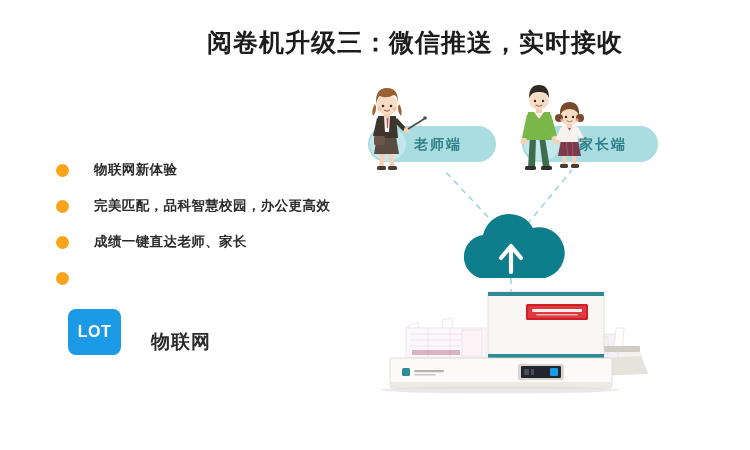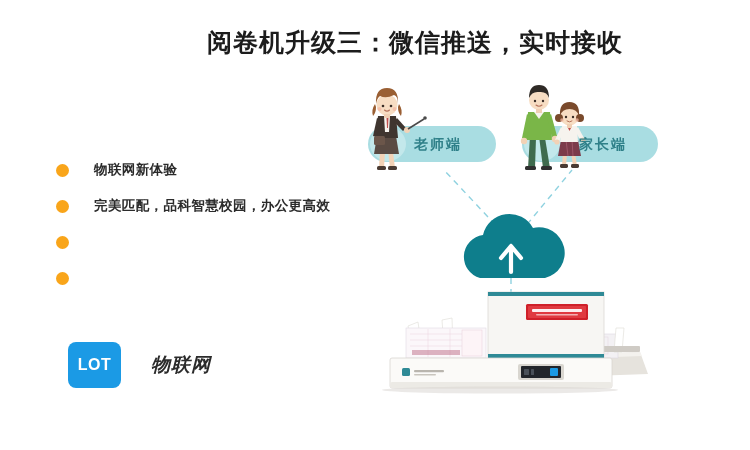--- a/index.html
+++ b/index.html
@@ -56,44 +56,43 @@
     font-weight: bold;
     color: #2b2b2b;
     letter-spacing: 0.4px;
     white-space: nowrap;
   }
 
   
   .iot-block {
     position: absolute;
     left: 68px;
-    top: 342px;
+    top: 309px;
     display: flex;
-    align-items: center;
+    align-items: flex-end;
   }
   .iot-badge {
     width: 53px;
     height: 46px;
     border-radius: 8px;
     background: #1b9ae5;
     color: #ffffff;
     display: flex;
     align-items: center;
     justify-content: center;
     font-size: 16px;
     font-weight: bold;
     letter-spacing: 0.5px;
   }
   .iot-label {
     margin-left: 30px;
     font-size: 19px;
     font-weight: bold;
     color: #2b2b2b;
     letter-spacing: 1px;
-    font-style: italic;
   }
 
   
   .stage {
     position: absolute;
     left: 340px;
     top: 78px;
     width: 400px;
     height: 340px;
     text-align: center;
@@ -120,20 +119,21 @@
     <span class="bullet-text">物联网新体验</span>
   </div>
 
   <div class="bullet-row">
     <span class="bullet-dot"></span>
     <span class="bullet-text">完美匹配，品科智慧校园，办公更高效</span>
   </div>
 
   <div class="bullet-row">
     <span class="bullet-dot"></span>
+    <span class="bullet-text">成绩一键直达老师、家长</span>
   </div>
 
   <div class="bullet-row">
     <span class="bullet-dot"></span>
   </div>
 
 </div>
 
 <div class="iot-block">
   <div class="iot-badge">LOT</div>

